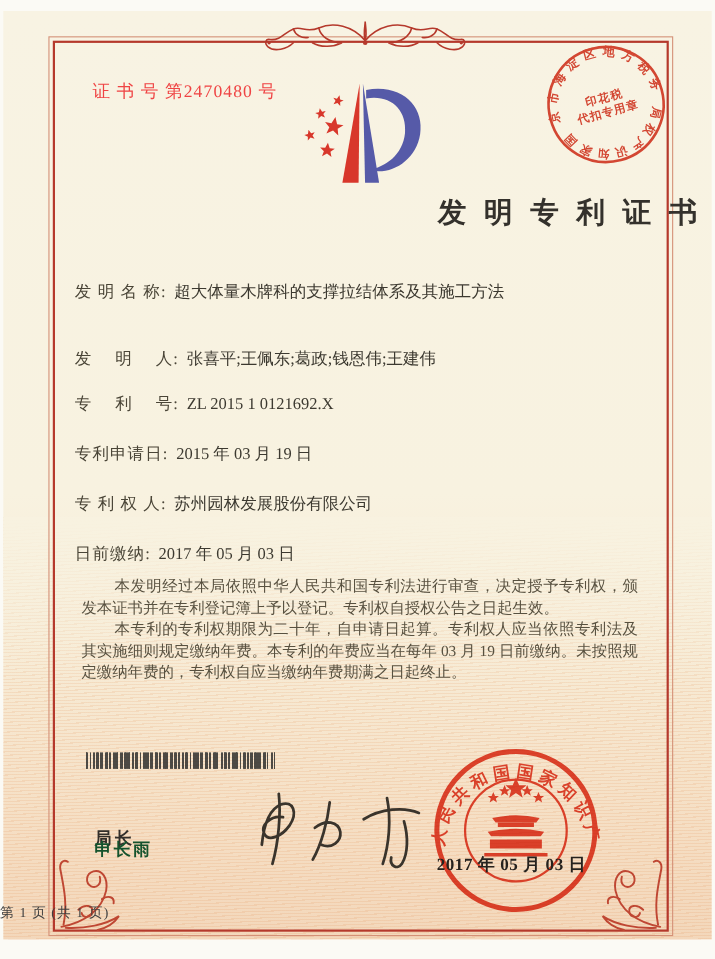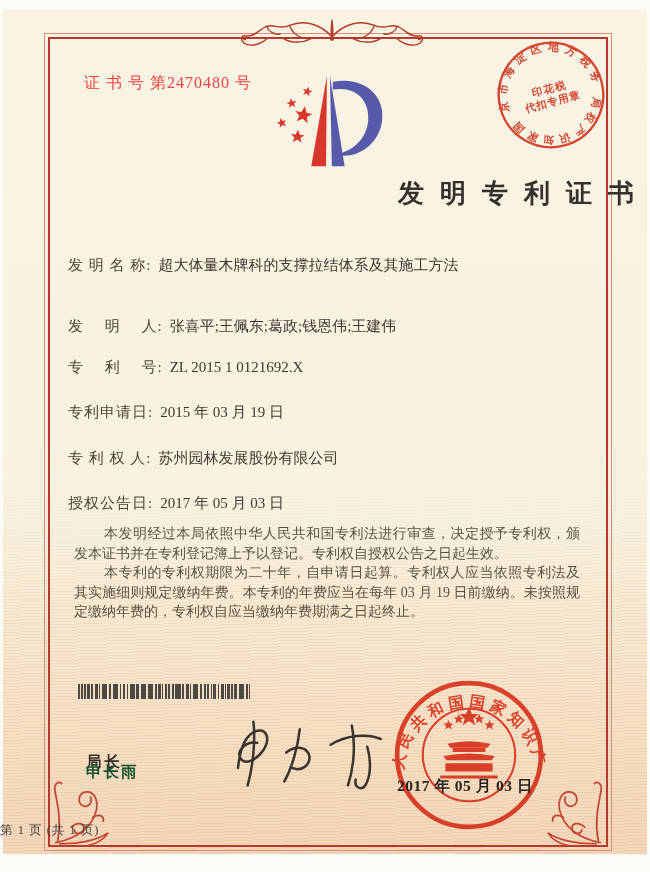--- a/index.html
+++ b/index.html
@@ -140,21 +140,21 @@
 <div class="field" style="top:358px">
   <span class="flabel">专　 利　 号:</span><span class="fvalue">ZL 2015 1 0121692.X</span>
 </div>
 <div class="field" style="top:403px">
   <span class="flabel">专利申请日:</span><span class="fvalue">2015 年 03 月 19 日</span>
 </div>
 <div class="field" style="top:449px">
   <span class="flabel">专 利 权 人:</span><span class="fvalue">苏州园林发展股份有限公司</span>
 </div>
 <div class="field" style="top:494px">
-  <span class="flabel">授权公告日:</span><span class="fvalue">2017 年 05 月 03 日</span>
+  <span class="flabel">日前缴纳:</span><span class="fvalue">2017 年 05 月 03 日</span>
 </div>
 
 <div class="bodytext">
   <p>本发明经过本局依照中华人民共和国专利法进行审查，决定授予专利权，颁发本证书并在专利登记簿上予以登记。专利权自授权公告之日起生效。</p>
   <p>本专利的专利权期限为二十年，自申请日起算。专利权人应当依照专利法及其实施细则规定缴纳年费。本专利的年费应当在每年 03 月 19 日前缴纳。未按照规定缴纳年费的，专利权自应当缴纳年费期满之日起终止。</p>
 </div>
 
 <div class="barcode"></div>
 
 <div class="director-title">局长</div>

